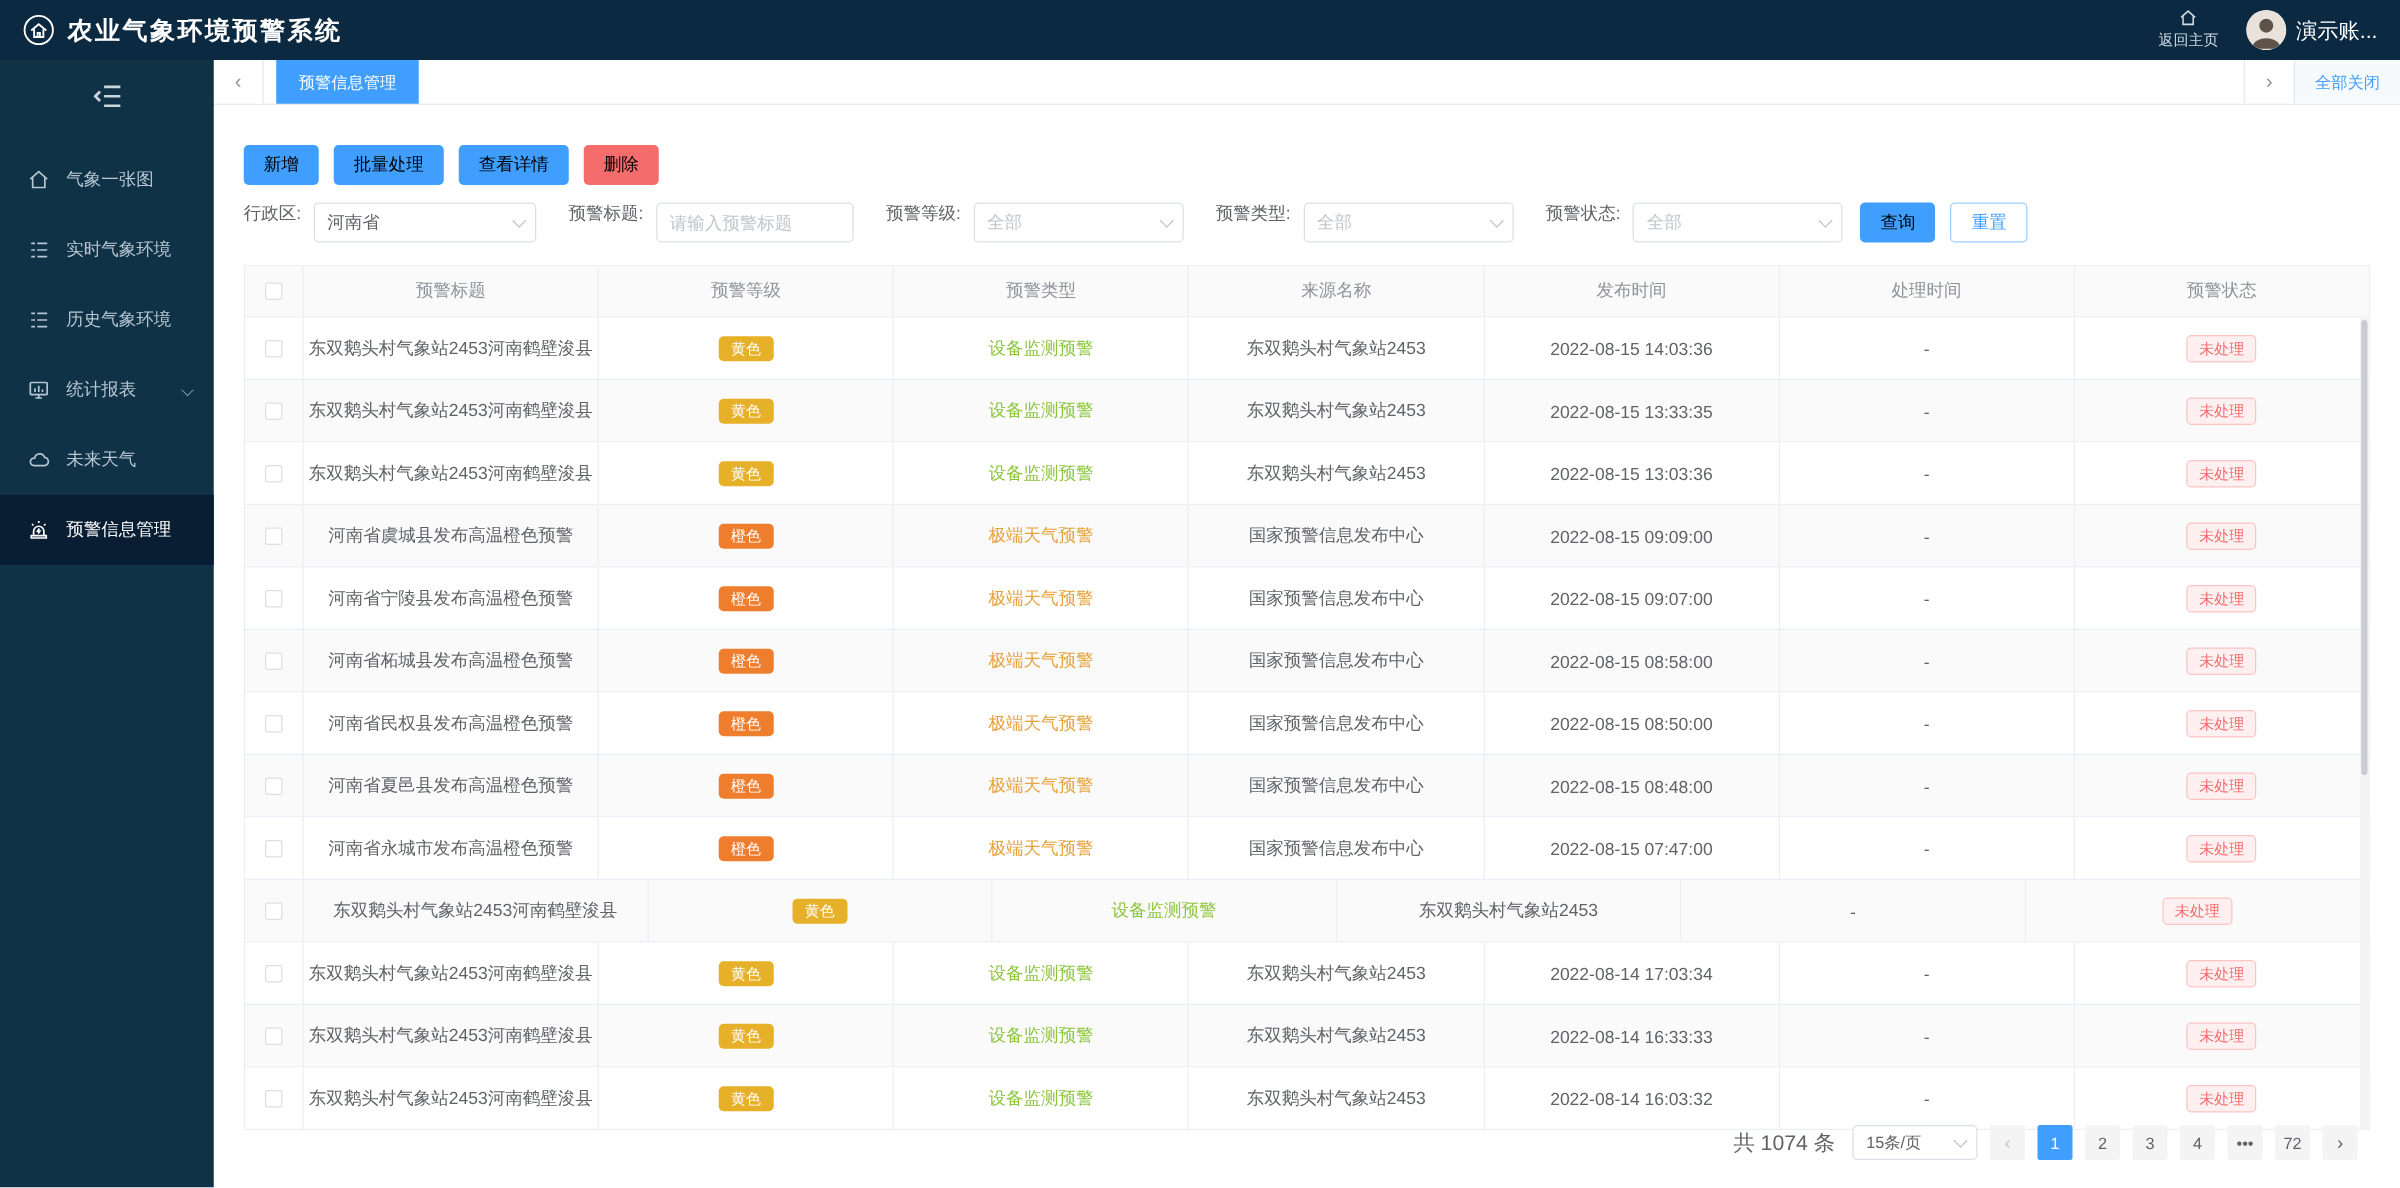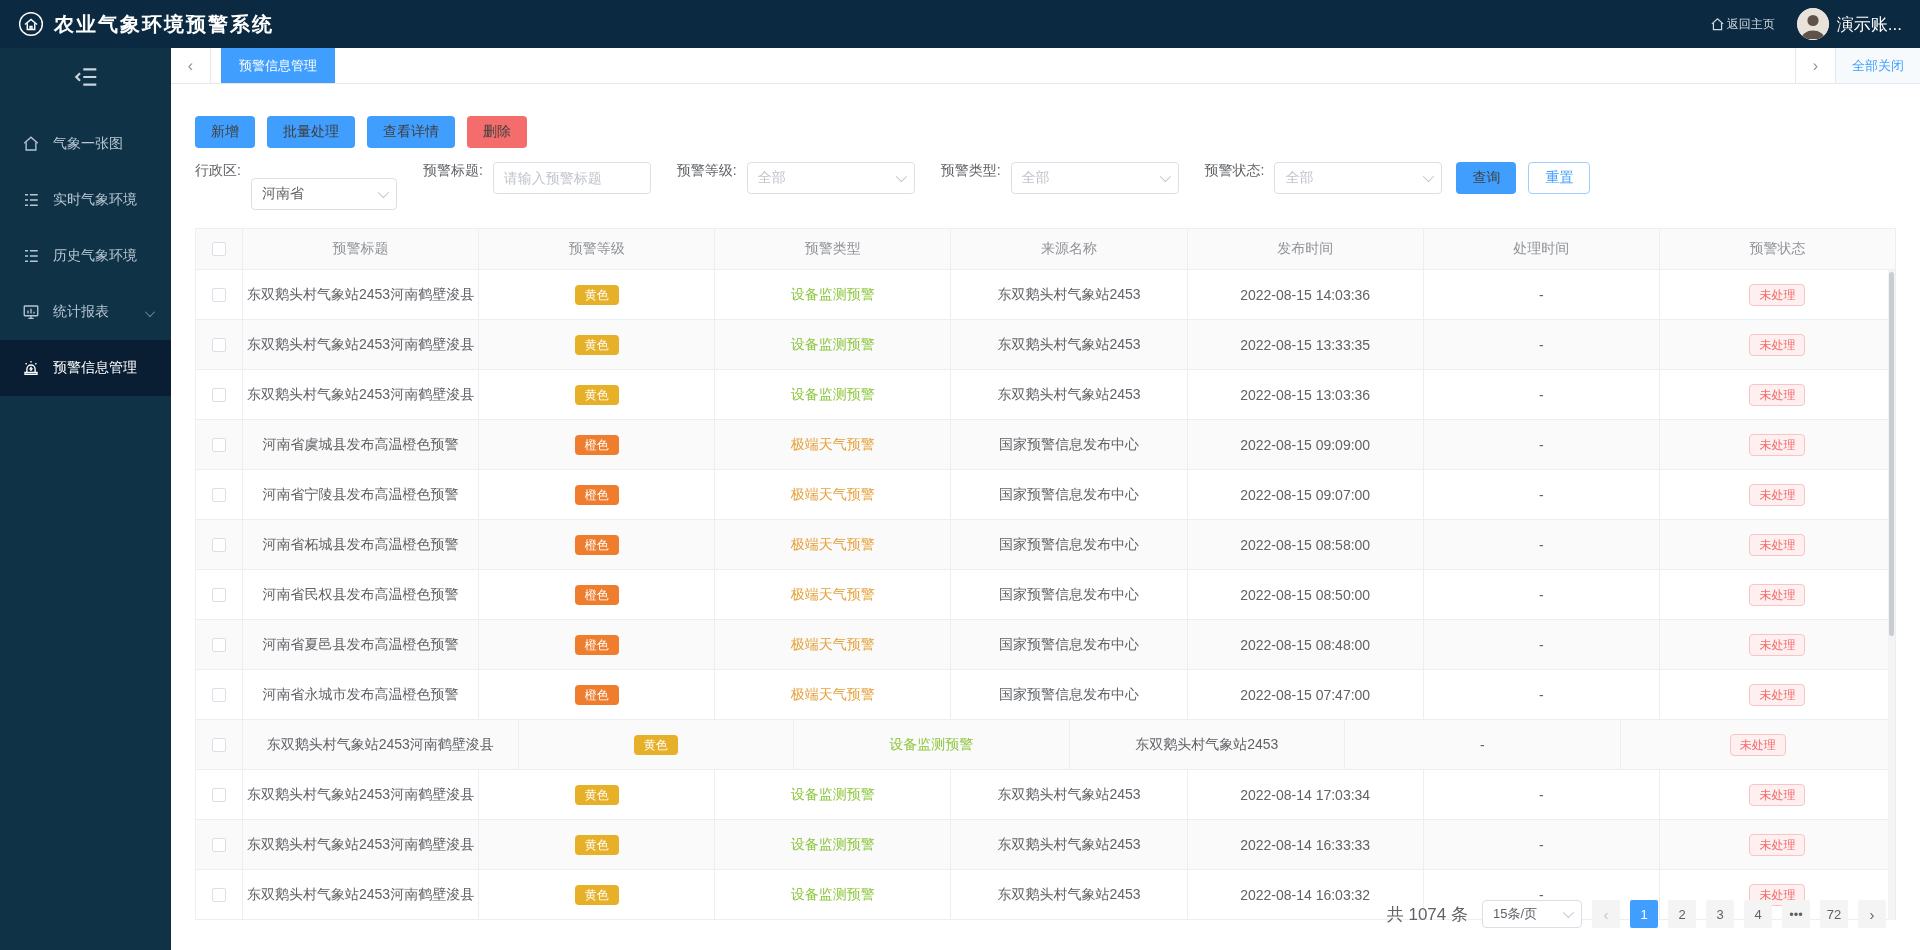--- a/index.html
+++ b/index.html
@@ -7,21 +7,21 @@
   body { font-family:"Liberation Sans","DejaVu Sans",sans-serif; background:#fff; color:#606266; }
   .app { position:relative; width:1920px; height:950px; overflow:hidden; }
 
   
   .top-header { position:absolute; left:0; top:0; width:1920px; height:48px;
     background:#0b2940; display:flex; align-items:center; padding:0 18px; z-index:30; }
   .brand { display:flex; align-items:center; gap:10px; }
   .brand-icon { width:26px; height:26px; display:flex; }
   .brand-title { color:#ffffff; font-size:20px; font-weight:bold; letter-spacing:2px;font-family:Liberation Serif, serif; }
   .header-right { margin-left:auto; display:flex; align-items:center; gap:22px; }
-  .back-home { display:flex; flex-direction:row; align-items:center; color:#cfd9e0; font-size:12px; gap:2px; cursor:pointer; }
+  .back-home { display:flex; flex-direction:column; align-items:center; color:#cfd9e0; font-size:12px; gap:2px; cursor:pointer; }
   .back-home svg { width:15px; height:15px; }
   .account { display:flex; align-items:center; gap:8px; color:#fff; font-size:17px; }
   .avatar { width:32px; height:32px; border-radius:50%; overflow:hidden; background:#e9e2da; flex:0 0 auto; }
 
   
   .sidebar { position:absolute; left:0; top:48px; width:171px; bottom:0; background:#0f3247; z-index:20; }
   .collapse-btn { margin:16px auto 6px; width:26px; height:26px; color:#c9d6de; display:flex; align-items:center; justify-content:center; cursor:pointer; }
   .menu { margin-top:26px; }
   .menu-item { height:56px; display:flex; align-items:center; padding-left:22px; gap:13px;
     color:#b7c6d2; font-size:14px; cursor:pointer; }
@@ -36,35 +36,35 @@
   .tab-arrow.left { border-right:1px solid #e6e8eb; }
   .tab-arrow.right { border-left:1px solid #e6e8eb; }
   .tab-active { margin-left:10px; background:#409eff; color:#fff; font-size:13px; display:flex; align-items:center; padding:0 18px; cursor:pointer; }
   .tab-spacer { flex:1; }
   .close-all { display:flex; align-items:center; padding:0 16px; color:#409eff; font-size:13px; border-left:1px solid #e6e8eb; cursor:pointer; background:#f7fafd; }
 
   
   .main { position:absolute; left:171px; top:84px; right:0; bottom:0; background:#fff; padding:0 24px; }
 
   .toolbar { margin-top:32px; display:flex; gap:12px; }
-  .btn { height:32px; padding:0 16px; border:none; border-radius:4px; font-size:14px; color:#404040; cursor:pointer;
+  .btn { height:32px; padding:0 16px; border:none; border-radius:4px; font-size:14px; color:#000000; cursor:pointer;
     font-family:inherit; display:inline-flex; align-items:center; }
   .btn.blue { background:#409eff; }
   .btn.red { background:#f56c6c; }
   .btn.plain { background:#fff; color:#409eff; border:1px solid #9fcdff; }
 
   .filters { margin-top:14px; display:flex; align-items:flex-start; }
   .f-label { font-size:14px; color:#606266; margin-right:10px; white-space:nowrap; }
   .f-gap { width:26px; }
   .select { height:32px; border:1px solid #dcdfe6; border-radius:4px; background:#fff; display:flex; align-items:center;
     padding:0 10px; font-size:14px; cursor:pointer; }
   .select .val { flex:1; }
   .select .val.placeholder { color:#c0c4cc; }
   .select .arrow { width:8px; height:8px; border-right:1.5px solid #c0c4cc; border-bottom:1.5px solid #c0c4cc; transform:rotate(45deg) translateY(-2px); }
-  .sel-region { width:146px;margin-top:16px; }
+  .sel-region { width:178px; }
   .sel-std { width:168px; }
   .text-input { width:158px; height:32px; border:1px solid #dcdfe6; border-radius:4px; padding:0 10px; font-size:14px;
     font-family:inherit; color:#606266; }
   .text-input::placeholder { color:#c0c4cc; }
 
   
   .table-wrap { position:relative; margin-top:18px; border:1px solid #ebeef5; border-bottom:none; }
   .tr { display:flex; border-bottom:1px solid #ebeef5; background:#fff; }
   .tr.head { background:#fafafa; }
   .tr.stripe { background:#fafafa; }
@@ -157,20 +157,26 @@
         <span>历史气象环境</span>
       </div>
       <div class="menu-item">
         <svg viewBox="0 0 24 24" fill="none" stroke="currentColor" stroke-width="1.8">
           <rect x="3" y="4" width="18" height="13" rx="1"></rect>
             <path d="M8 14v-4M12 14V7.5M16 14v-2.5M12 17v3M8.5 20.5h7"></path>
         </svg>
         <span>统计报表</span>
         <span class="chev"></span>
       </div>
+      <div class="menu-item">
+        <svg viewBox="0 0 24 24" fill="none" stroke="currentColor" stroke-width="1.8">
+          <path d="M7 18a4 4 0 1 1 .6-7.96A5.5 5.5 0 0 1 18.2 9.2 3.9 3.9 0 0 1 17.5 18z"></path>
+        </svg>
+        <span>未来天气</span>
+      </div>
       <div class="menu-item active">
         <svg viewBox="0 0 24 24" fill="none" stroke="currentColor" stroke-width="1.8">
           <path d="M6.5 18v-4.5a5.5 5.5 0 0 1 11 0V18"></path>
             <path d="M4 18h16v2.5H4z"></path>
           <path d="M12 2.5v2M4.8 5.6l1.5 1.4M19.2 5.6l-1.5 1.4"></path>
             <path d="M12.6 10.5l-1.8 2.6h2.4l-1.8 2.6"></path>
         </svg>
         <span>预警信息管理</span>
       </div>
     </div>

